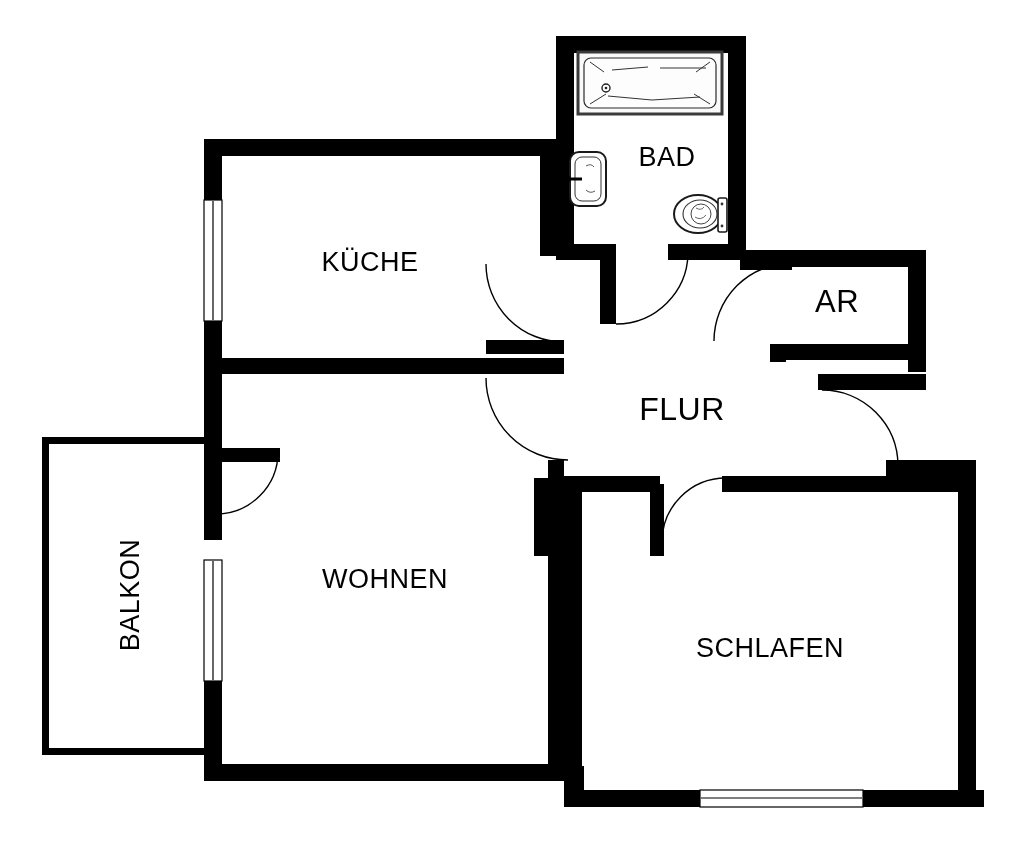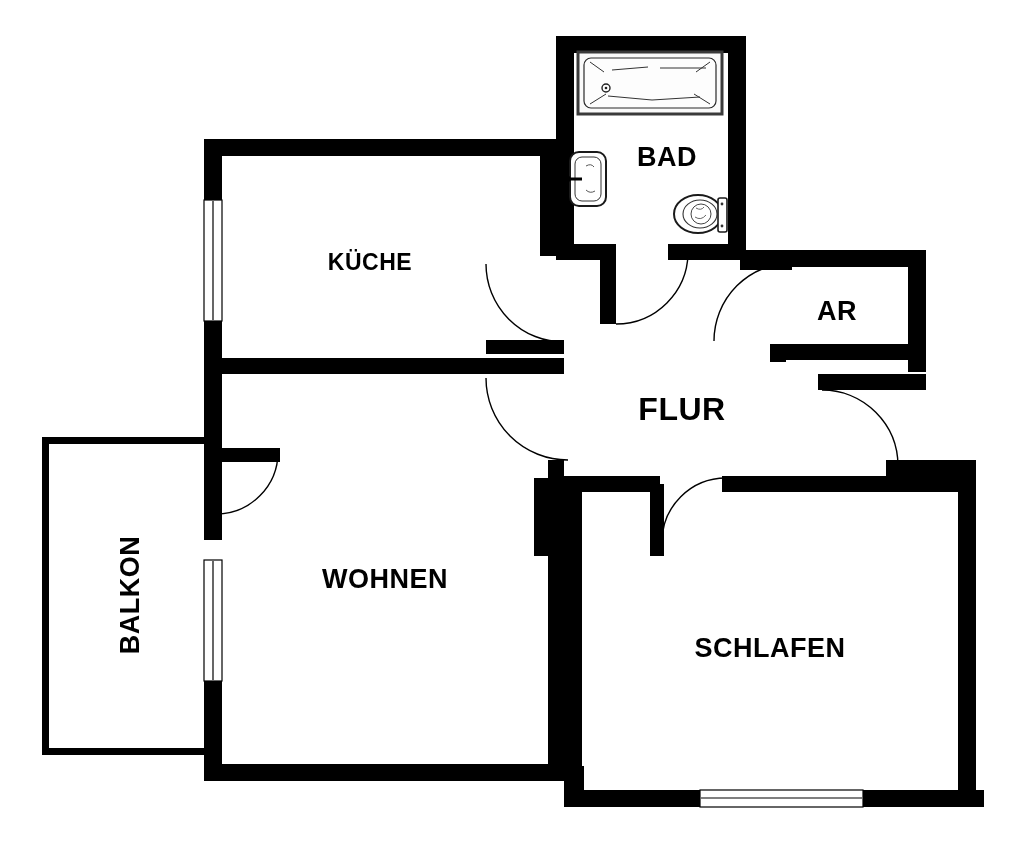--- a/index.html
+++ b/index.html
@@ -1,17 +1,17 @@
 <!DOCTYPE html>
 <html><head>
 <meta charset="utf-8">
 <style>
   html,body{margin:0;padding:0;background:#ffffff;}
   body{font-family:"Liberation Sans",sans-serif;}
-  #plan-wrap{position:relative;width:1024px;height:866px;background:#fdba74;overflow:hidden;font-weight:bold;}
+  #plan-wrap{position:relative;width:1024px;height:866px;background:#fdba74;overflow:hidden;}
   #plan-svg{position:absolute;left:0;top:0;width:1024px;height:866px;display:block;}
   .room-label{
     position:absolute;
     font-family:"Liberation Sans",sans-serif;
     color:#000000;
     white-space:nowrap;
     letter-spacing:0.5px;
     transform-origin:center center;
   }
 </style>
@@ -152,25 +152,25 @@
         <circle cx="722" cy="226" r="1.4" fill="#333"></circle>
       </g>
 
     </g>
   </svg>
 
   <div class="room-label" style="left:667px;top:157px;font-size:27px;transform:translate(-50%,-50%);">
     <span>BAD</span>
   </div>
 
-  <div class="room-label" style="left:370px;top:262px;font-size:23px;transform:translate(-50%,-50%);">
+  <div class="room-label" style="left:370px;top:262px;font-size:27px;transform:translate(-50%,-50%);">
     <span>KÜCHE</span>
   </div>
 
-  <div class="room-label" style="left:837px;top:311px;font-size:27px;transform:translate(-50%,-50%);">
+  <div class="room-label" style="left:837px;top:302px;font-size:31px;transform:translate(-50%,-50%);">
     <span>AR</span>
   </div>
 
   <div class="room-label" style="left:682px;top:409px;font-size:32px;transform:translate(-50%,-50%);">
     <span>FLUR</span>
   </div>
 
   <div class="room-label" style="left:130px;top:595px;font-size:27px;transform:translate(-50%,-50%) rotate(-90deg);">
     <span>BALKON</span>
   </div>

